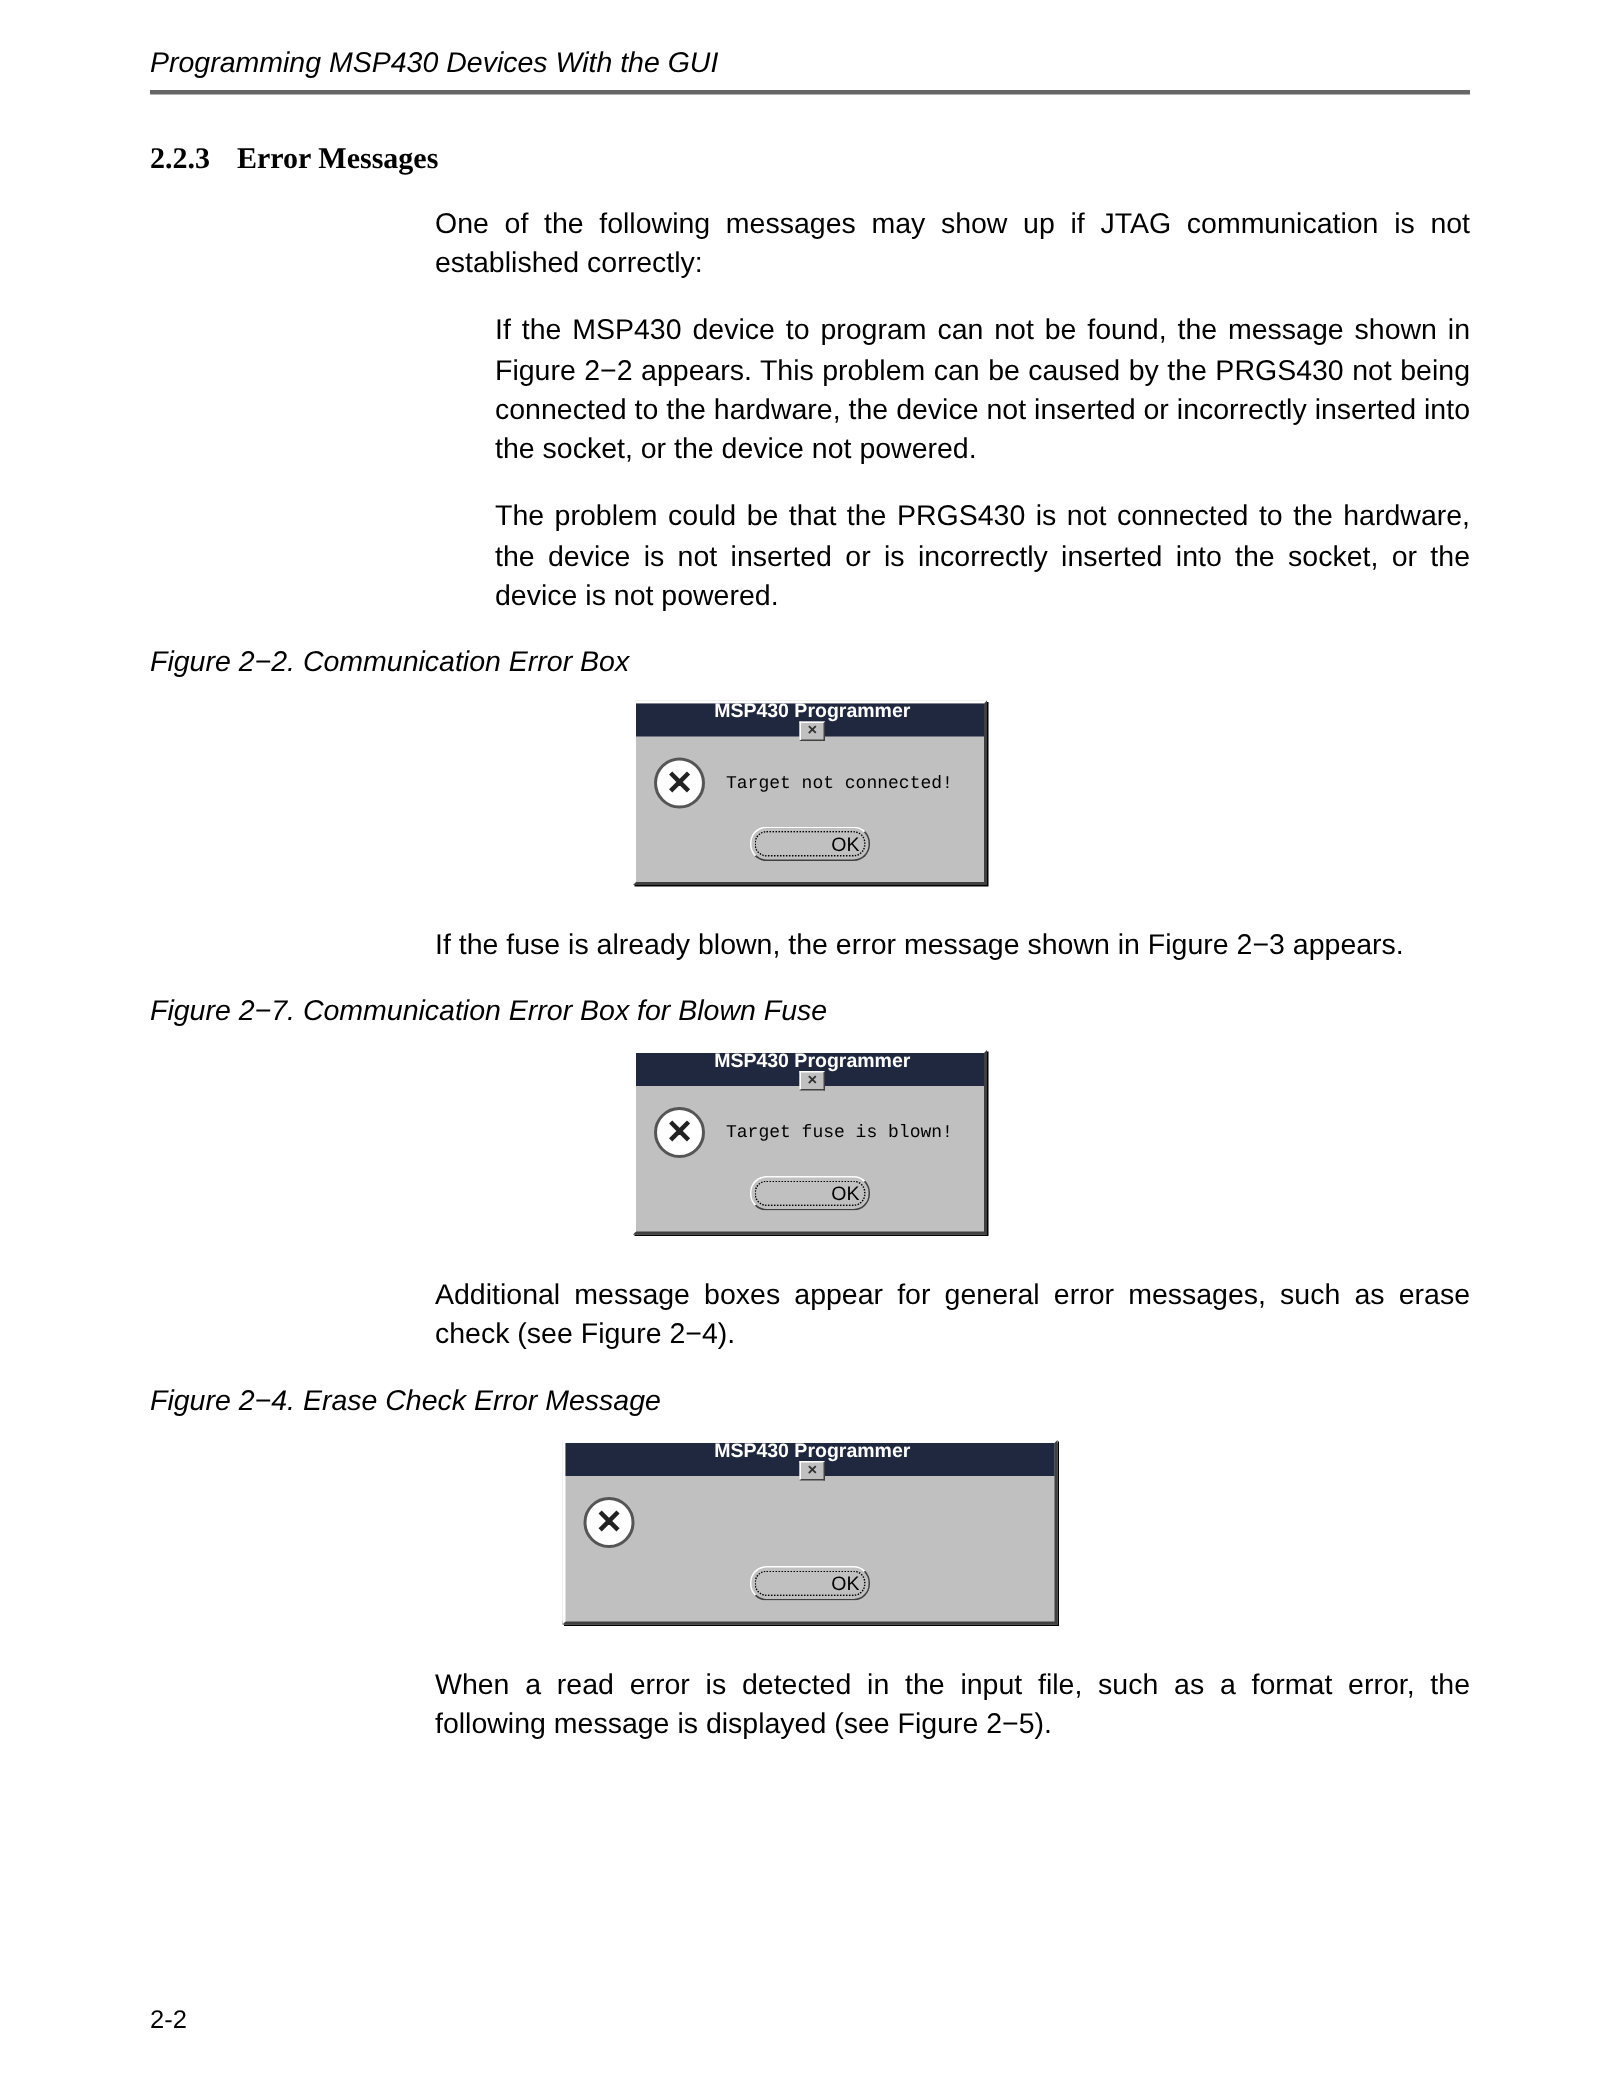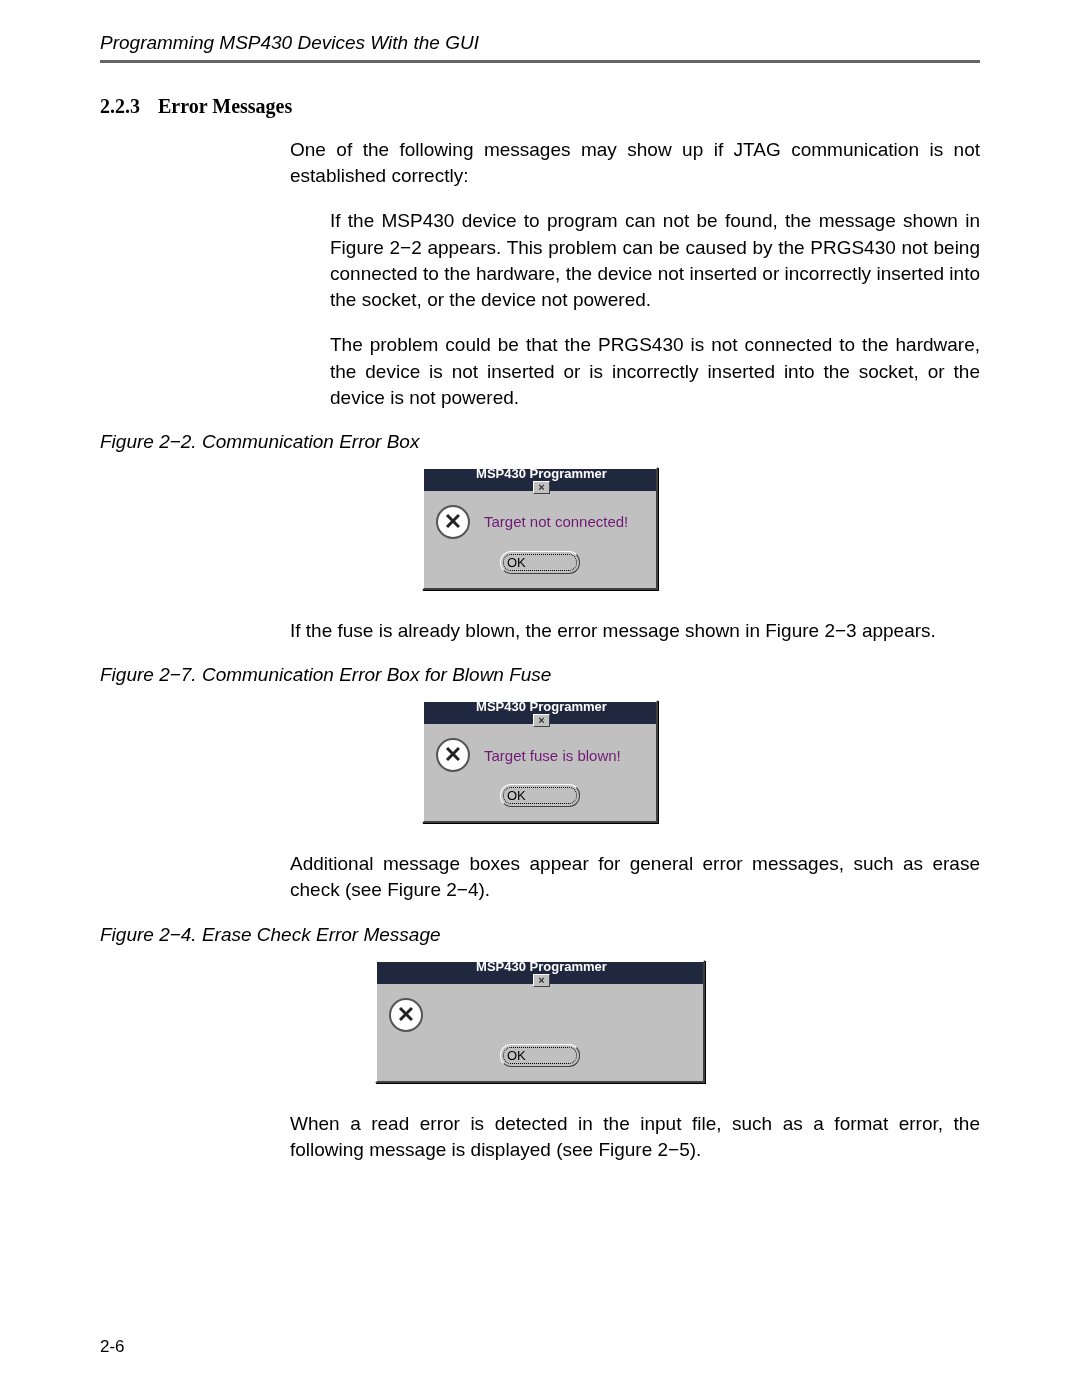--- a/index.html
+++ b/index.html
@@ -105,32 +105,32 @@
     display: flex;
     align-items: center;
     justify-content: center;
     font-size: 22px;
     font-weight: bold;
     color: #222;
     flex: 0 0 auto;
     font-family: Verdana, sans-serif;
   }
   .dlg-msg {
-    font-size: 15px;
-    color: #701a75;
-    font-family: Liberation Sans, sans-serif;
+    font-size: 12px;
+    color: #000000;
+    font-family: Liberation Mono, monospace;
   }
   .dlg-btnrow {
     display: flex;
     justify-content: center;
     padding: 2px 0 14px 0;
   }
   .dlg-btn {
     min-width: 80px;
-    text-align: left;
+    text-align: right;
     padding: 3px 6px;
     background: #C0C0C0;
     border-top: 1px solid #fff;
     border-left: 1px solid #fff;
     border-right: 1px solid #404040;
     border-bottom: 1px solid #404040;
     font-size: 13px;
     font-family: "MS Sans Serif", Tahoma, sans-serif;
     outline: 1px dotted #000;
     outline-offset: -4px;
@@ -212,15 +212,15 @@
         <span class="dlg-icon">✕</span>
       </div>
       <div class="dlg-btnrow">
         <span class="dlg-btn">OK</span>
       </div>
     </div>
   </div>
 
   <p class="body-text">When a read error is detected in the input file, such as a format error, the following message is displayed (see Figure 2−5).</p>
 
-  <div class="page-number">2-6</div>
+  <div class="page-number">2-2</div>
 
 </div>
 
 </body></html>

